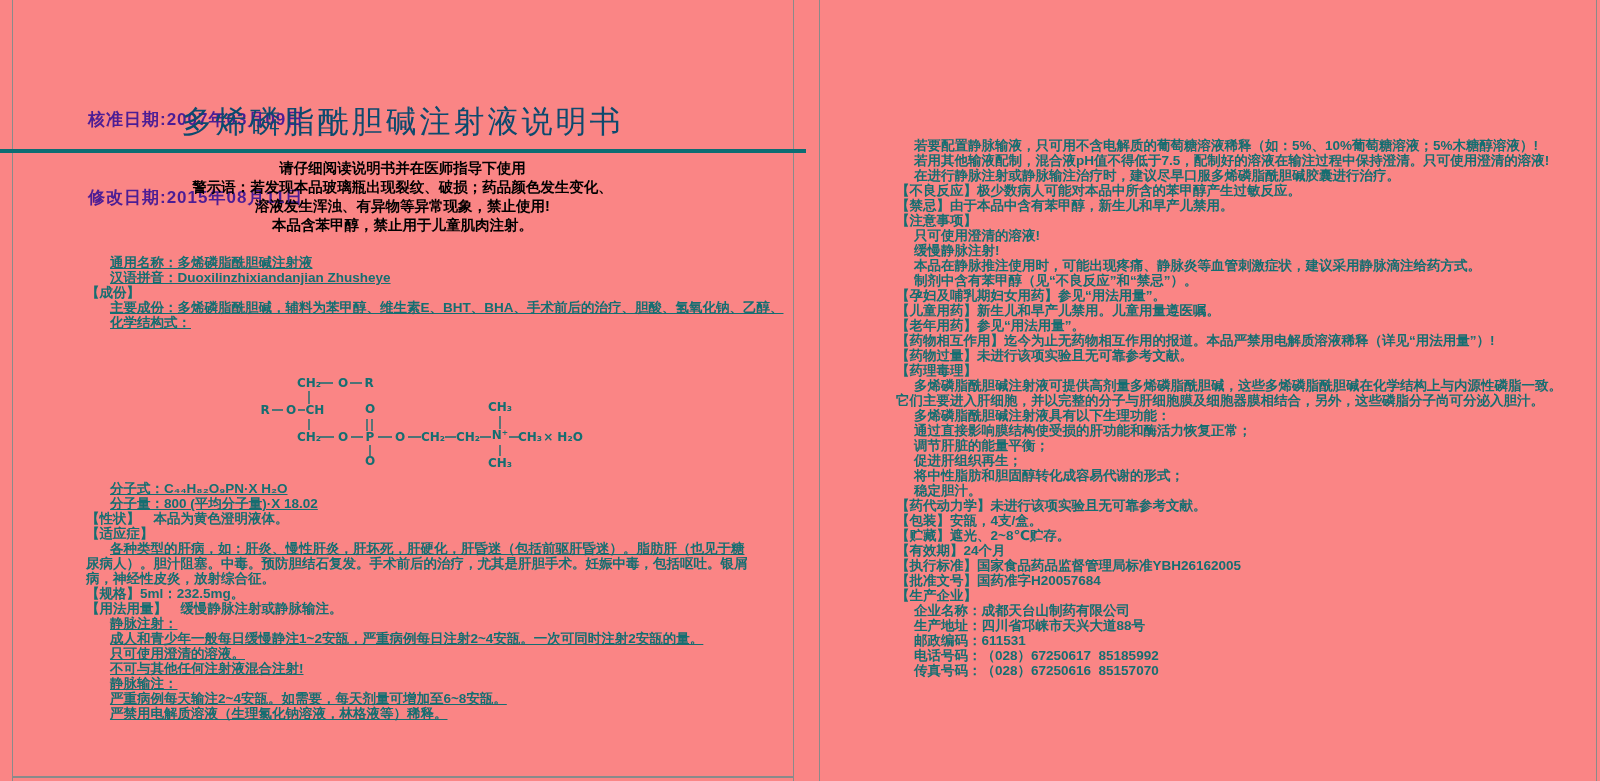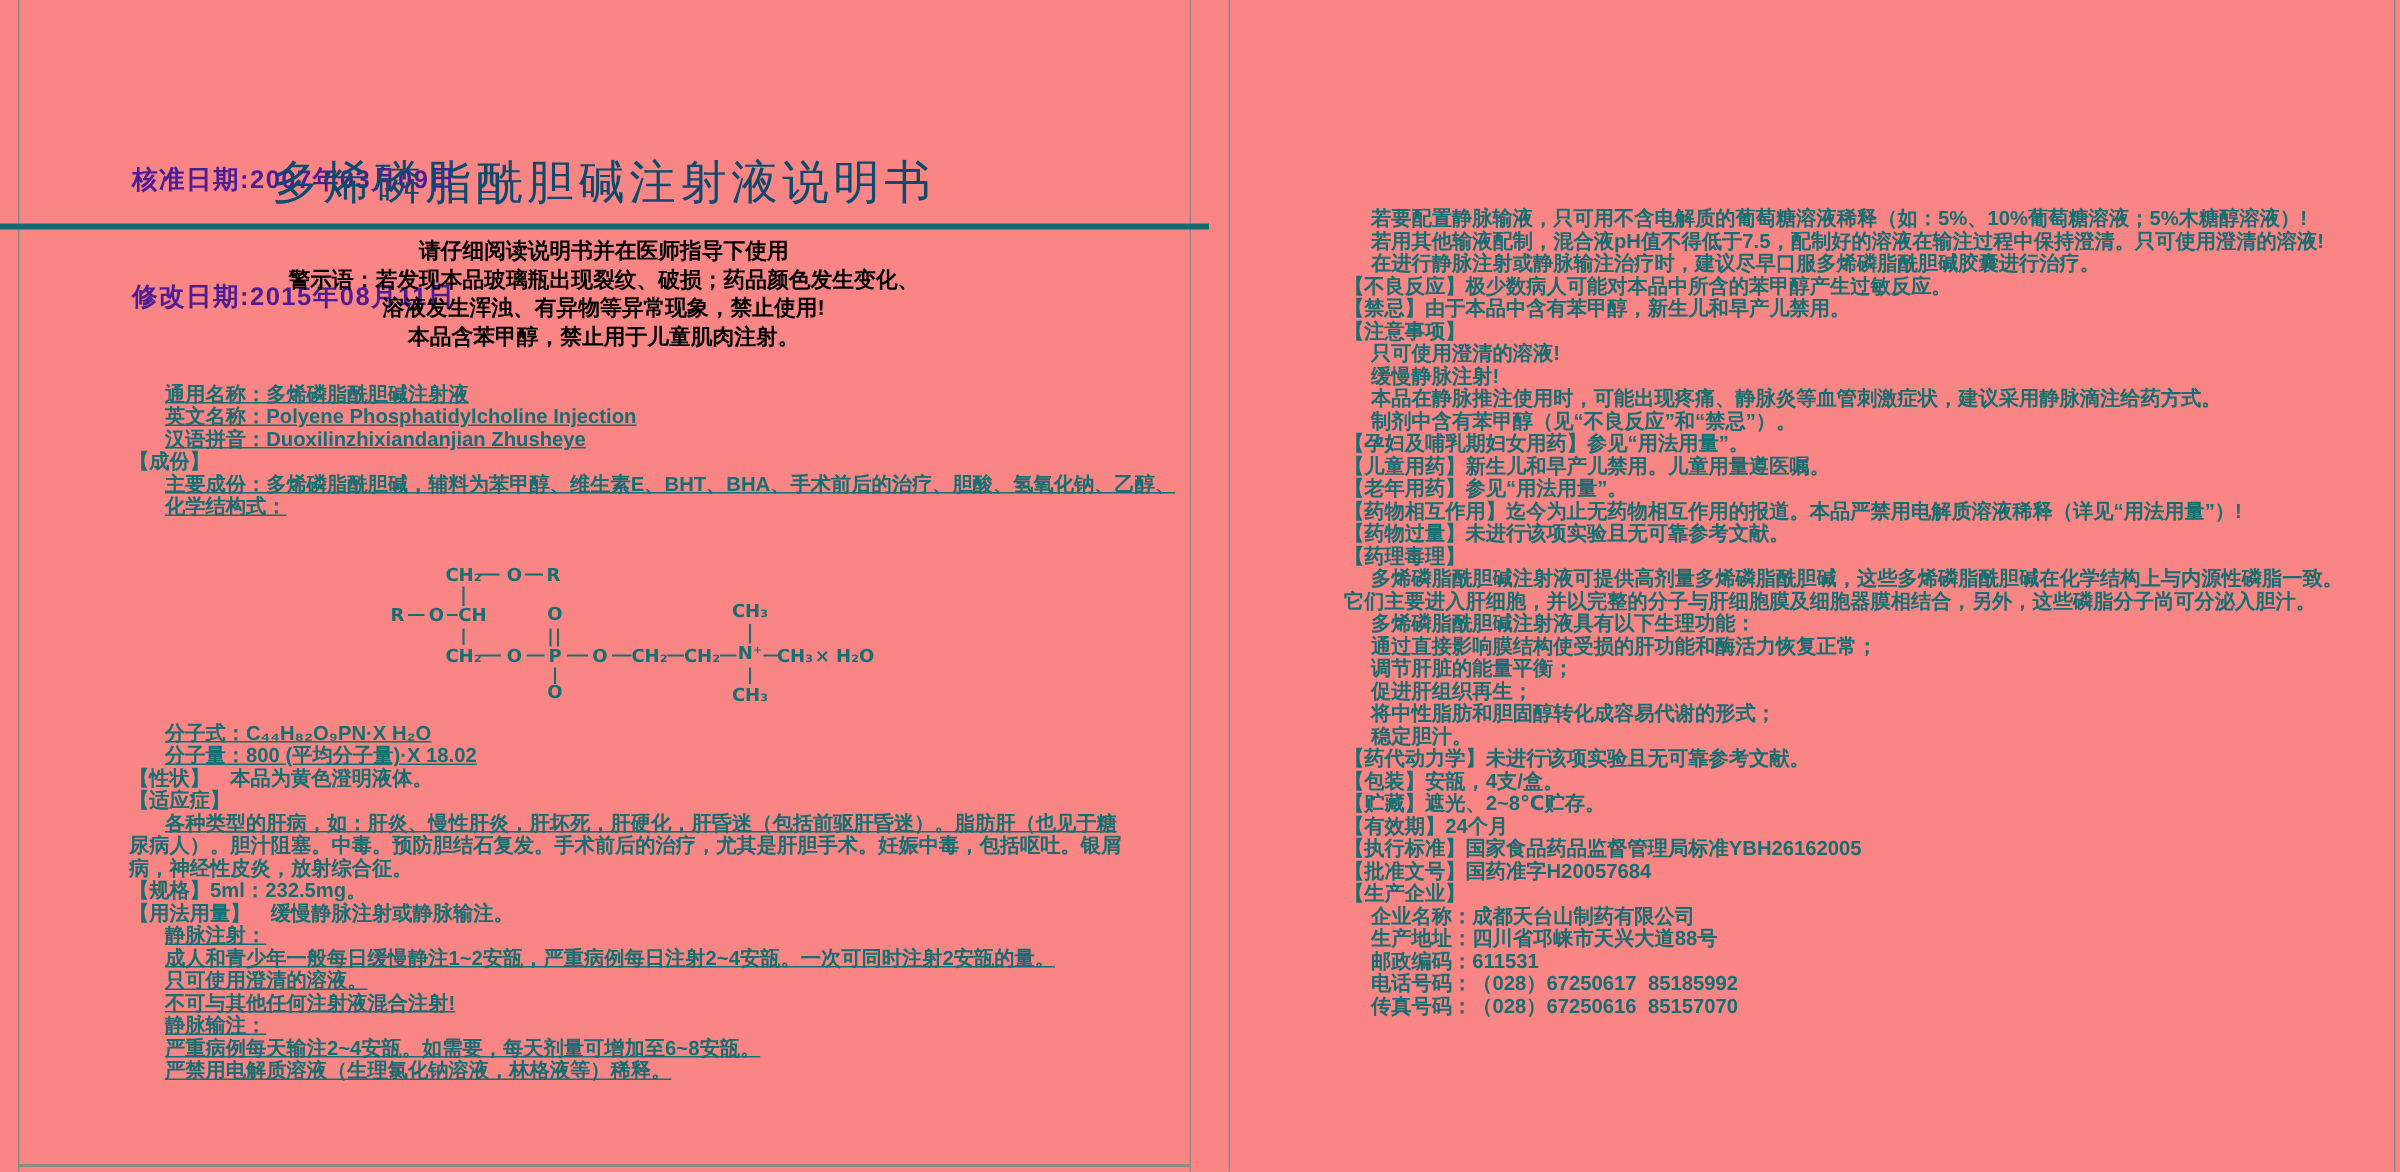--- a/index.html
+++ b/index.html
@@ -43,21 +43,21 @@
   <div class="dates">
     <div>核准日期:2007年03月09日</div>
     <div>修改日期:2015年08月11日</div>
   </div>
 
   <div class="leaflet-title">多烯磷脂酰胆碱注射液说明书</div>
   <div class="title-rule"></div>
 
   <div class="notice"><div>请仔细阅读说明书并在医师指导下使用</div><div>警示语：若发现本品玻璃瓶出现裂纹、破损；药品颜色发生变化、</div><div>溶液发生浑浊、有异物等异常现象，禁止使用!</div><div>本品含苯甲醇，禁止用于儿童肌肉注射。</div></div>
 
-  <div class="body-col" id="left-top"><div class="ind">通用名称：多烯磷脂酰胆碱注射液</div><div class="ind">英文名称：Polyene Phosphatidylcholine Injection</div><div class="ind">汉语拼音：Duoxilinzhixiandanjian Zhusheye</div><div>【成份】</div><div class="ind">主要成份：多烯磷脂酰胆碱，辅料为苯甲醇、维生素E、BHT、BHA、手术前后的治疗、胆酸、氢氧化钠、乙醇、</div><div class="ind">化学结构式：</div></div>
+  <div class="body-col" id="left-top"><div class="ind">通用名称：多烯磷脂酰胆碱注射液</div><div class="ind">汉语拼音：Duoxilinzhixiandanjian Zhusheye</div><div>【成份】</div><div class="ind">主要成份：多烯磷脂酰胆碱，辅料为苯甲醇、维生素E、BHT、BHA、手术前后的治疗、胆酸、氢氧化钠、乙醇、</div><div class="ind">化学结构式：</div></div>
 
   <div class="structure">
     <svg viewBox="0 0 340 112">
       <path d="
         M67 23 H81 M98 23 H110
         M20 50 H31 M46 50 H53
         M57 31 V44 M57 59 V70
         M68 77 H82 M99 77 H111 M126 77 H140 M156 77 H169 M193 77 H204 M228 77 H239 M257 77 H267
         M115 59 V71 M120 59 V71
         M118 85 V96

